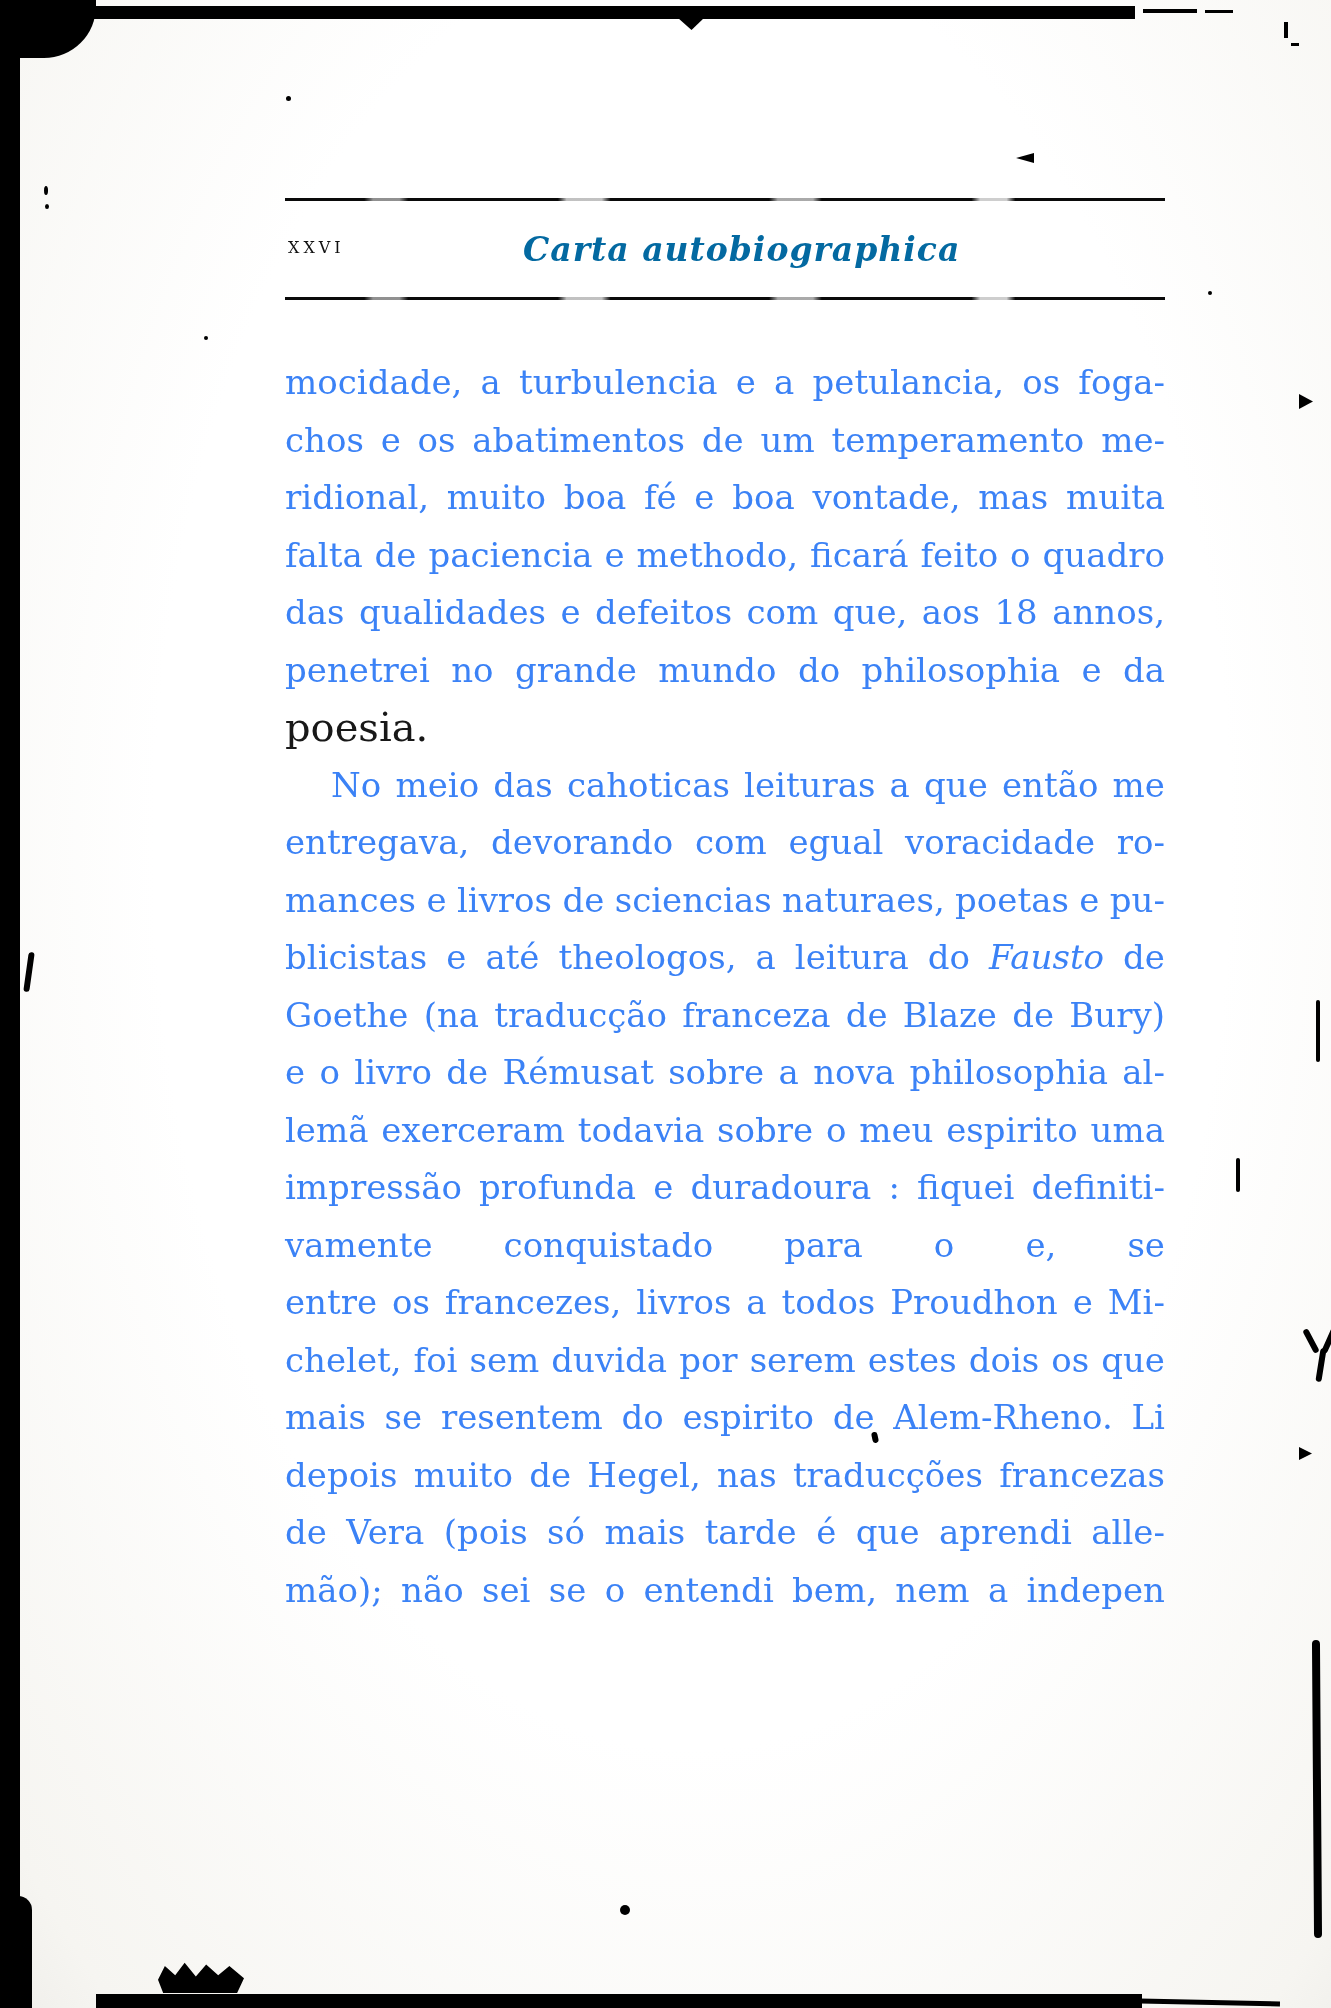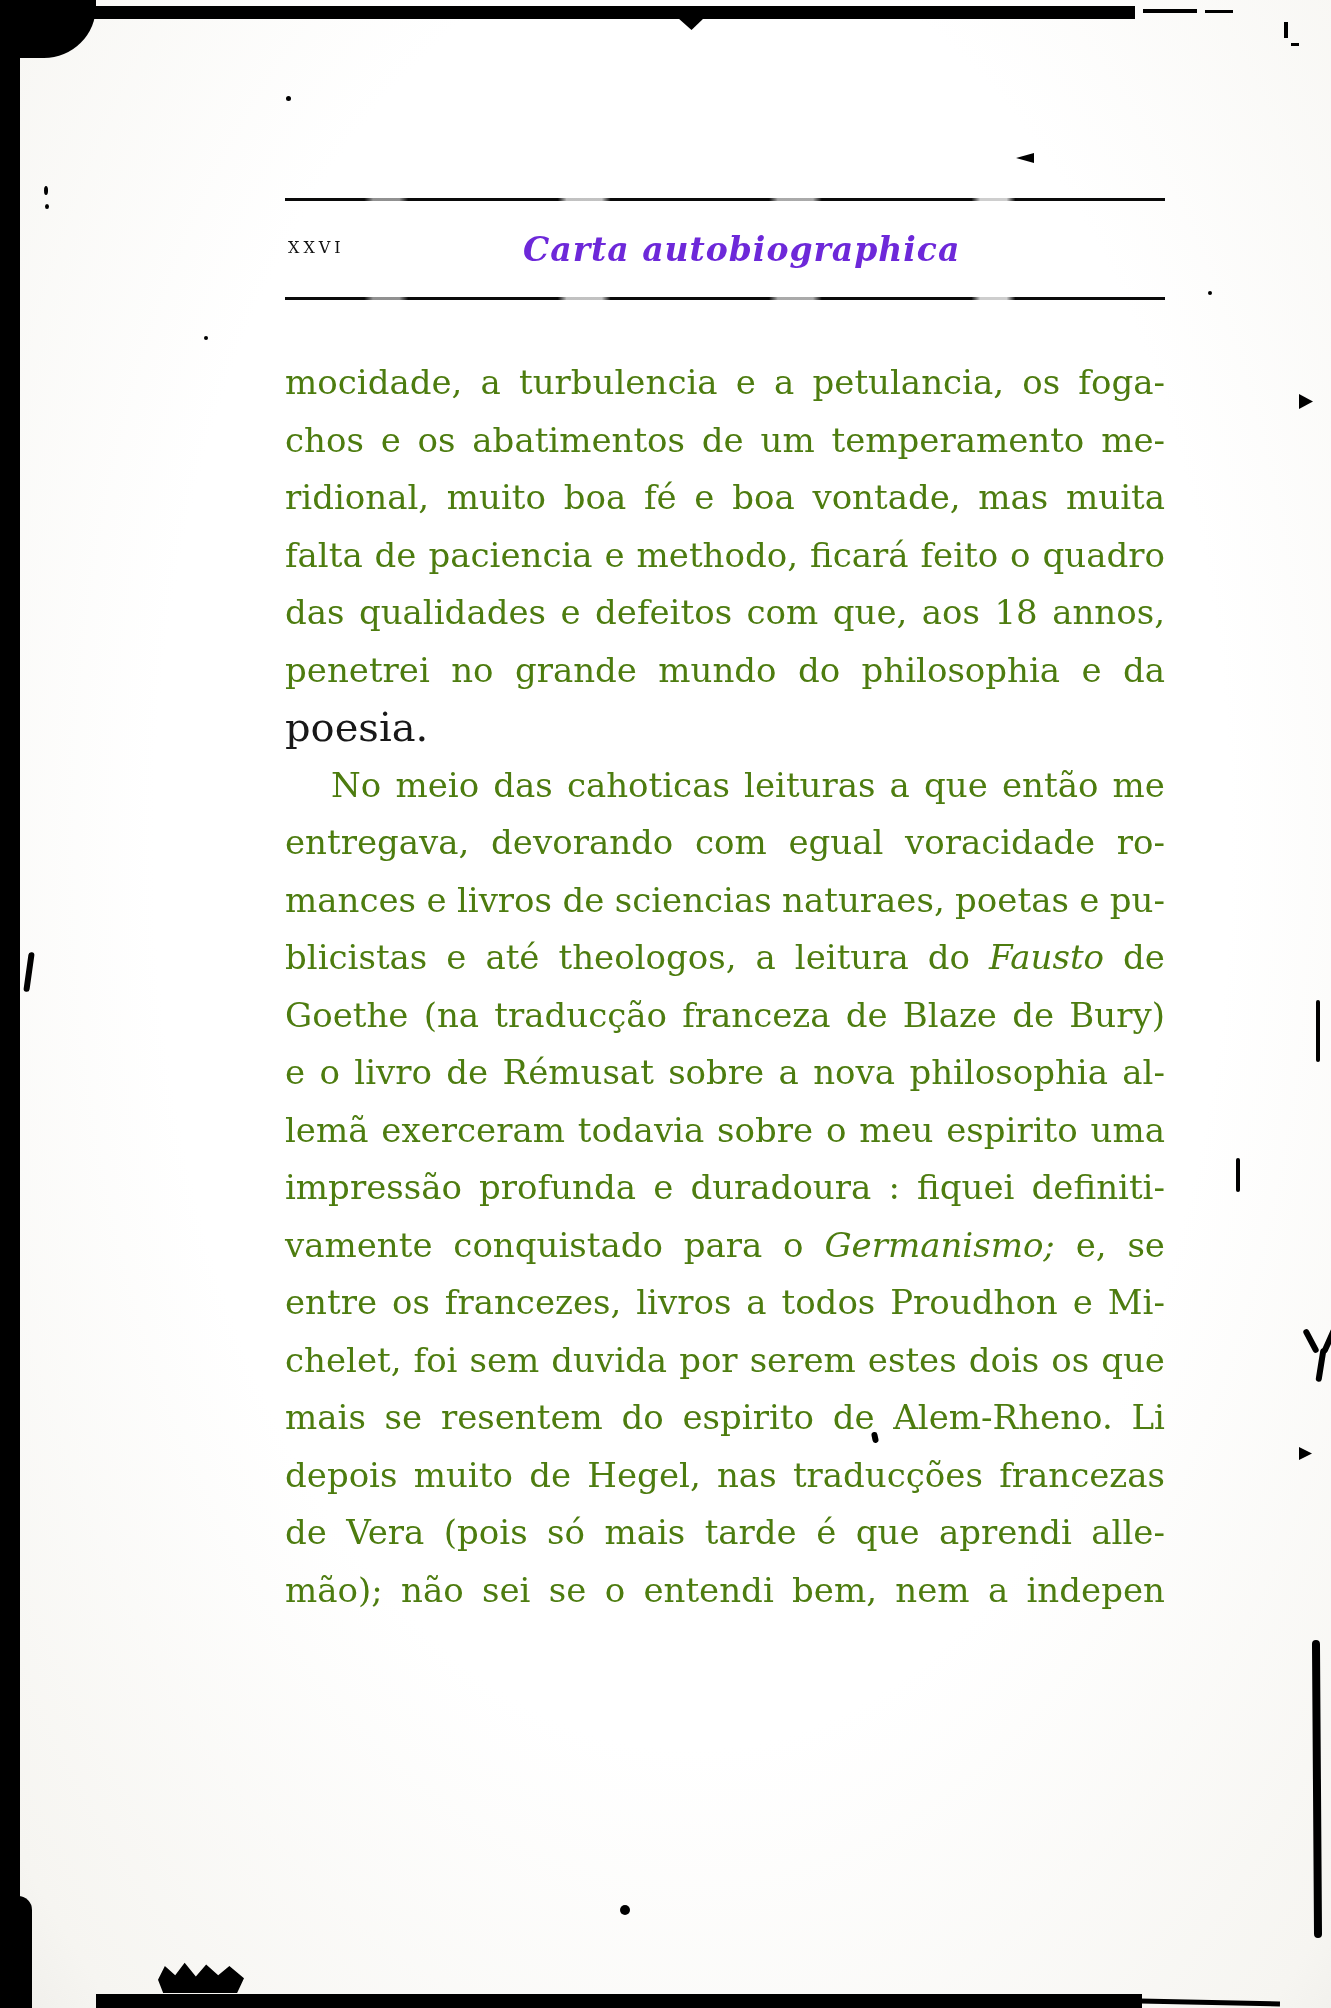--- a/index.html
+++ b/index.html
@@ -18,27 +18,27 @@
       #0a0a0a 61% 78%, rgba(10,10,10,.2) 79% 82%, #0a0a0a 83% 100%);
   }
   .rule-top{top:198px;}
   .rule-bottom{top:297px;}
   .pagenum{
     position:absolute;left:288px;top:238px;
     font-size:16px;letter-spacing:4px;color:#111;
   }
   .runtitle{
     position:absolute;left:523px;top:230px;
-    font-size:33px;font-style:italic;font-weight:bold;letter-spacing:1px;color:#6d28d9;
+    font-size:33px;font-style:italic;font-weight:bold;letter-spacing:1px;color:#0369a1;
   }
   
   .textblock{position:absolute;left:285px;top:354px;width:880px;}
   .jline{
     display:flex;justify-content:space-between;
-    height:57.5px;line-height:57.5px;font-size:34px;color:#4d7c0f;
+    height:57.5px;line-height:57.5px;font-size:34px;color:#3b82f6;
     white-space:nowrap;
   }
   .plainline{
     display:block;height:57.5px;line-height:57.5px;font-size:40px;color:#181818;
   }
   .indent{padding-left:46px;}
   .italic{font-style:italic;}
   
   .art{position:absolute;background:#000;}
   .round{border-radius:50%;}
@@ -197,21 +197,20 @@
       <span>duradoura</span>
       <span>:</span>
       <span>fiquei</span>
       <span>definiti-</span>
     </div>
   <div class="jline">
       <span>vamente</span>
       <span>conquistado</span>
       <span>para</span>
       <span>o</span>
-      <span class="italic">Germanismo;</span>
       <span>e,</span>
       <span>se</span>
     </div>
   <div class="jline">
       <span>entre</span>
       <span>os</span>
       <span>francezes,</span>
       <span>livros</span>
       <span>a</span>
       <span>todos</span>

